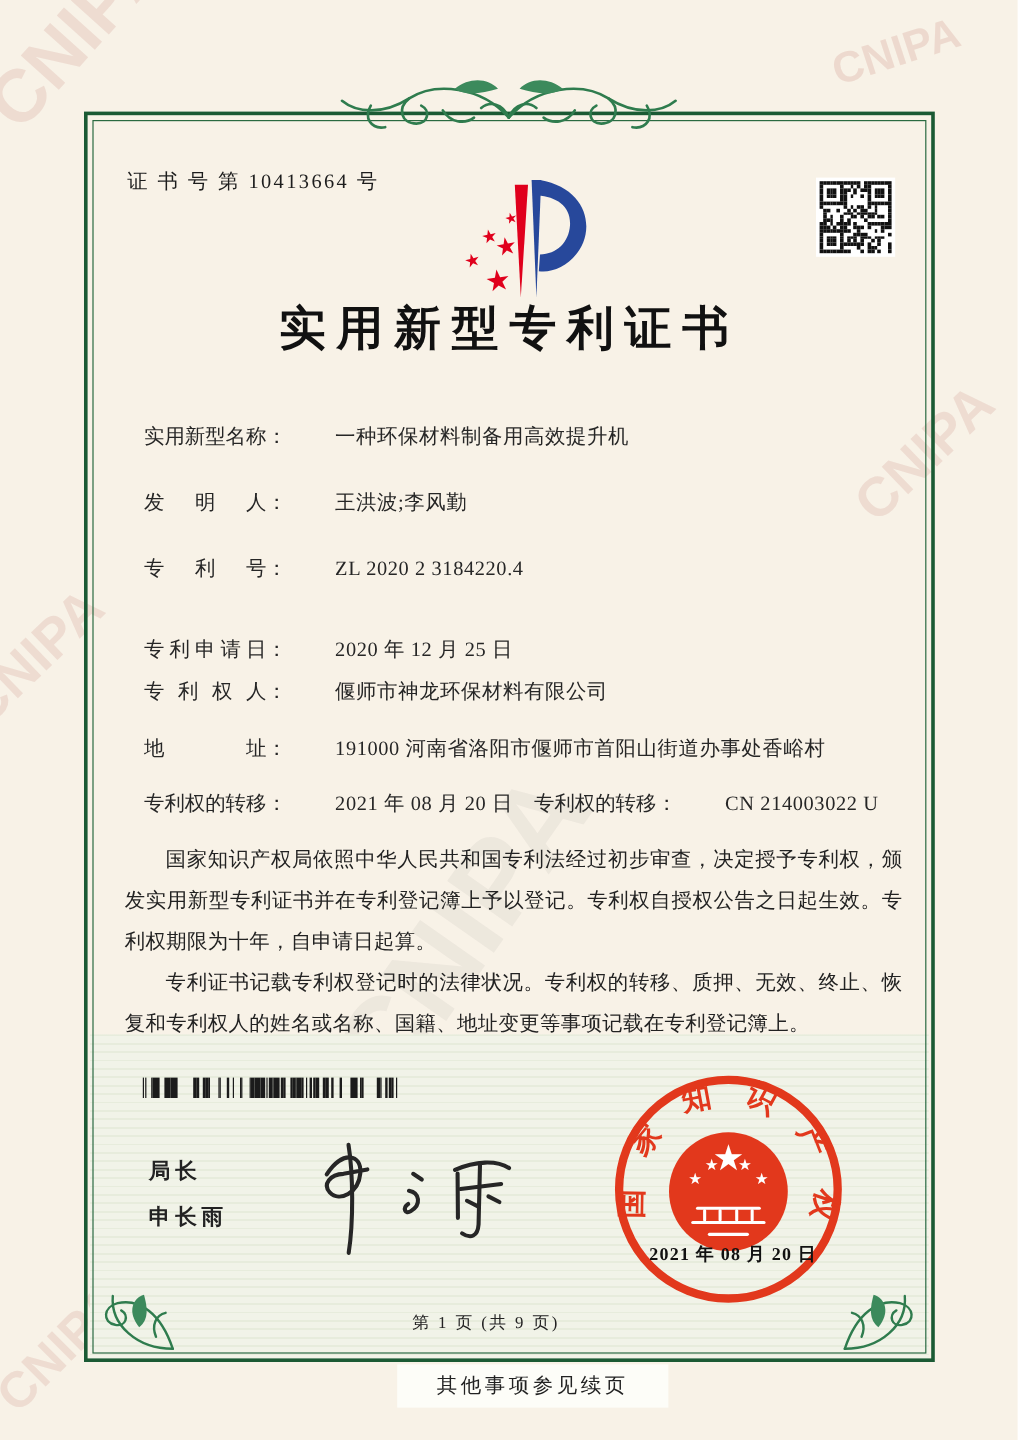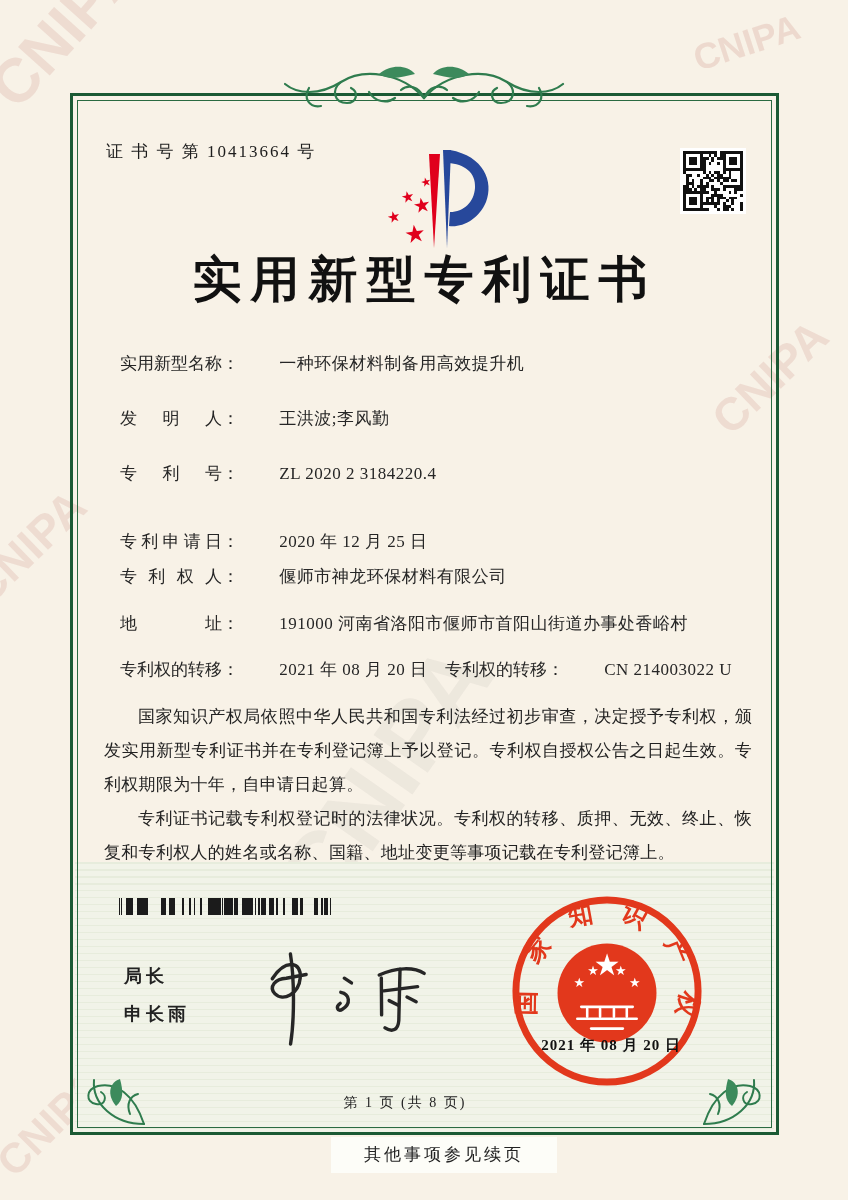--- a/index.html
+++ b/index.html
@@ -31,21 +31,21 @@
 
   .certno{position:absolute;left:106px;top:140px;font-size:17px;color:var(--ink);
           letter-spacing:2px;}
   .logo{position:absolute;left:352px;top:136px;}
   .qr{position:absolute;left:680px;top:148px;width:66px;height:66px;background:#fff;
       padding:3px;display:flex;flex-wrap:wrap;}
   .qr i{display:block;width:calc(100%/21);height:calc(100%/21);}
   .qr i.b{background:#111;}
 
   .title{position:absolute;left:70px;top:247px;width:709px;text-align:center;
-         font-size:49px;font-weight:700;letter-spacing:9px;color:#111;}
+         font-size:39px;font-weight:700;letter-spacing:9px;color:#111;}
 
   .fields{position:absolute;left:120px;top:350px;width:612px;font-size:17px;color:#262626;}
   .frow{position:absolute;left:0;white-space:nowrap;}
   .flabel{display:inline-block;width:102px;text-align:justify;text-align-last:justify;}
   .fvalue{letter-spacing:.5px;margin-left:36px;}
   .grant2{position:absolute;left:325px;top:0;white-space:nowrap;}
 
   .bodytext{position:absolute;left:104px;top:700px;width:648px;font-size:17px;
             line-height:34px;color:#222;text-align:justify;letter-spacing:.3px;}
   .bodytext p{text-indent:2em;}
@@ -774,16 +774,16 @@
       <g stroke="#fff" stroke-width="2.6" stroke-linecap="round">
         <path d="M74,116 L126,116"></path>
         <path d="M70,128 L130,128"></path>
         <path d="M80,118 V126 M93,118 V126 M107,118 V126 M120,118 V126"></path>
         <path d="M84,138 L116,138"></path>
       </g>
     </g>
   </svg>
   <div class="sealdate">2021 年 08 月 20 日</div>
 
-  <div class="pagenum">第 1 页 (共 8 页)</div>
+  <div class="pagenum">第 1 页 (共 9 页)</div>
   <div class="contbox">其他事项参见续页</div>
 
 </div>
 
 </body></html>

